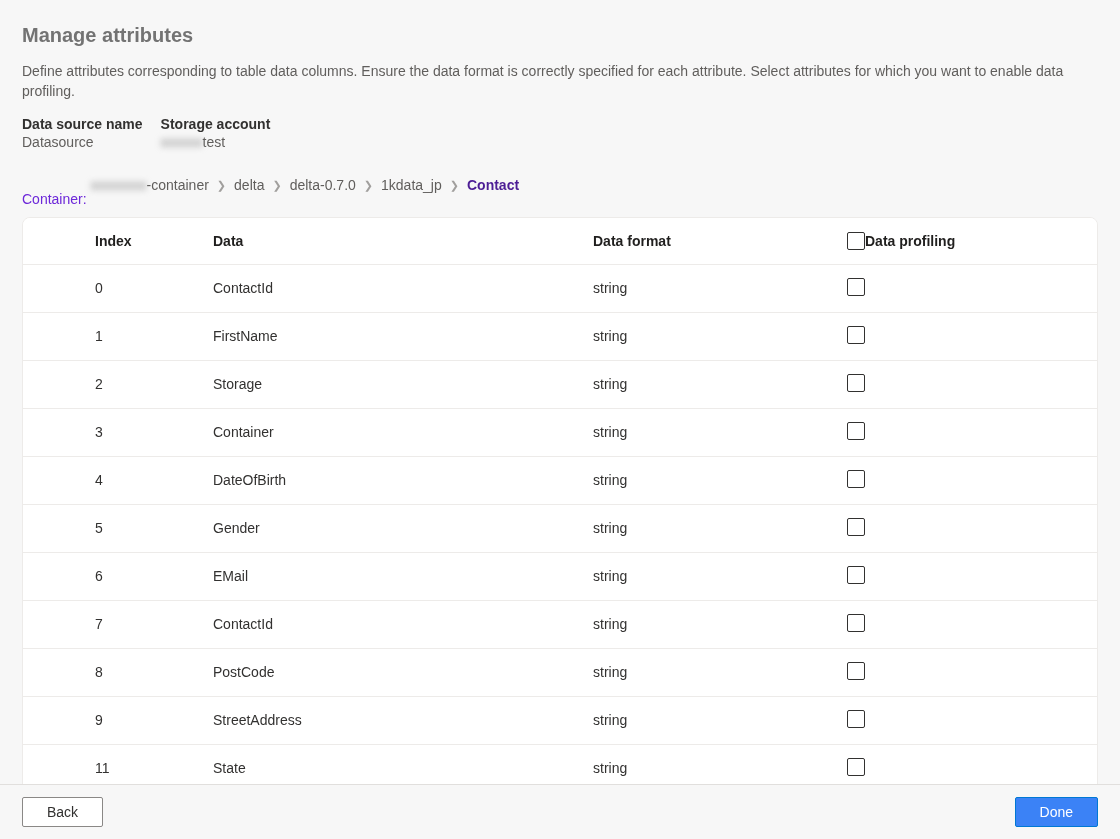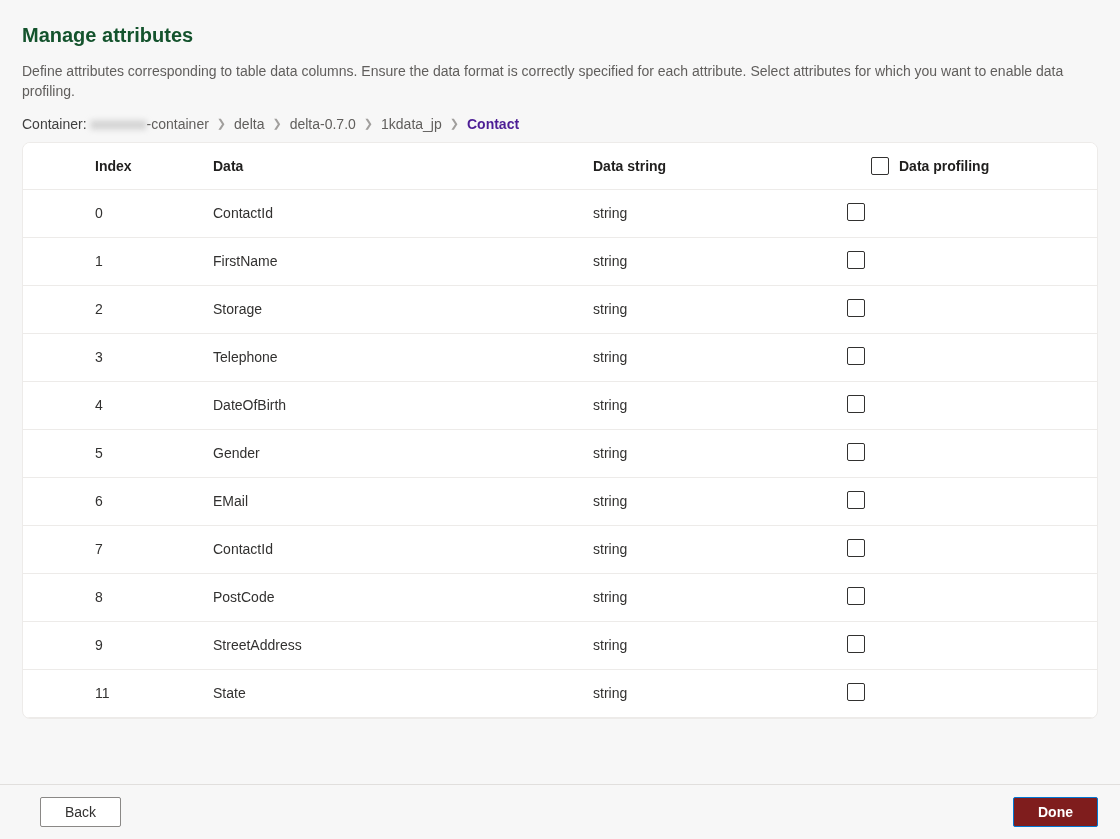--- a/index.html
+++ b/index.html
@@ -12,21 +12,21 @@
       overflow: hidden;
       position: relative;
     }
     .page {
       padding: 24px 22px 0 22px;
     }
     .page-title {
       font-size: 20px;
       font-weight: 600;
       margin-bottom: 14px;
-      color: #14532d;
+      color: #737373;
     }
     .page-description {
       font-size: 14px;
       color: #605e5c;
       line-height: 1.45;
       margin-bottom: 14px;
     }
     .meta-row {
       display: flex;
       gap: 18px;
@@ -55,21 +55,22 @@
       margin-top: 14px;
       font-size: 14px;
       color: #605e5c;
       display: flex;
       align-items: center;
       flex-wrap: wrap;
       gap: 4px;
       margin-bottom: 10px;
     }
     .breadcrumb .bc-label {
-      color: #404040;
+      color: #6d28d9;
+      margin-top: 27px;
     }
     .breadcrumb .bc-item {
       color: #605e5c;
     }
     .breadcrumb .bc-item.current {
       font-weight: 600;
       color: #4c1d95;
     }
     .breadcrumb .chevron {
       color: #a19f9d;
@@ -105,22 +106,20 @@
     }
     .col-index { width: 180px; padding-left: 72px !important; }
     .col-name { width: 380px; }
     .col-format { width: 240px; }
     .col-profiling { width: auto; padding-left: 24px !important; }
     th.col-index { padding-left: 72px; }
     th.col-profiling { padding-left: 0; }
     .profiling-header {
       display: flex;
       align-items: center;
-      gap: 10px;
-      margin-left: 24px;
     }
     .cb {
       width: 18px;
       height: 18px;
       border: 1px solid #323130;
       border-radius: 2px;
       background: #fff;
       appearance: none;
       cursor: pointer;
       flex-shrink: 0;
@@ -141,41 +140,52 @@
       justify-content: space-between;
       align-items: center;
     }
     .btn {
       font-family: inherit;
       font-size: 14px;
       padding: 6px 24px;
       border-radius: 2px;
       cursor: pointer;
       min-width: 80px;
-      margin-left: 18px;
     }
     .btn-default {
       background: #fff;
       border: 1px solid #8a8886;
       color: #323130;
     }
     .btn-primary {
-      background: #7f1d1d;
+      background: #3b82f6;
       border: 1px solid #0078d4;
       color: #fff;
-      font-weight: 700;
+      font-weight: 400;
     }
   </style>
 </head>
 <body>
 
 <div class="page">
   <h1 class="page-title">Manage attributes</h1>
   <p class="page-description">Define attributes corresponding to table data columns. Ensure the data format is correctly specified for each attribute. Select attributes for which you want to enable data profiling.</p>
 
+  <div class="meta-row">
+    <div class="meta-col">
+      <span class="meta-label">Data source name</span>
+      <span class="meta-value">Datasource</span>
+    </div>
+    <div class="meta-col">
+      <span class="meta-label">Storage account</span>
+      <span class="meta-value">
+        <span class="blurred">xxxxxx</span><span>test</span>
+      </span>
+    </div>
+  </div>
 
   <nav class="breadcrumb">
     <span class="bc-label">Container:</span>
     <span class="bc-item">
       <span class="blurred">xxxxxxxx</span><span>-container</span>
     </span>
     <span class="chevron">❯</span>
     <span class="bc-item">delta</span>
     <span class="chevron">❯</span>
     <span class="bc-item">delta-0.7.0</span>
@@ -184,21 +194,21 @@
     <span class="chevron">❯</span>
     <span class="bc-item current">Contact</span>
   </nav>
 
   <div class="table-wrap">
     <table>
       <thead>
         <tr>
           <th class="col-index">Index</th>
           <th class="col-name">Data</th>
-          <th class="col-format">Data string</th>
+          <th class="col-format">Data format</th>
           <th class="col-profiling">
             <div class="profiling-header">
               <input type="checkbox" class="cb" style="">
               <span>Data profiling</span>
             </div>
           </th>
         </tr>
       </thead>
       <tbody id="table-body">
           <tr>
@@ -214,21 +224,21 @@
             <td class="col-profiling"><input type="checkbox" class="cb" style=""></td>
           </tr>
           <tr>
             <td class="col-index">2</td>
             <td class="col-name">Storage</td>
             <td class="col-format">string</td>
             <td class="col-profiling"><input type="checkbox" class="cb" style=""></td>
           </tr>
           <tr>
             <td class="col-index">3</td>
-            <td class="col-name">Telephone</td>
+            <td class="col-name">Container</td>
             <td class="col-format">string</td>
             <td class="col-profiling"><input type="checkbox" class="cb" style=""></td>
           </tr>
           <tr>
             <td class="col-index">4</td>
             <td class="col-name">DateOfBirth</td>
             <td class="col-format">string</td>
             <td class="col-profiling"><input type="checkbox" class="cb" style=""></td>
           </tr>
           <tr>

